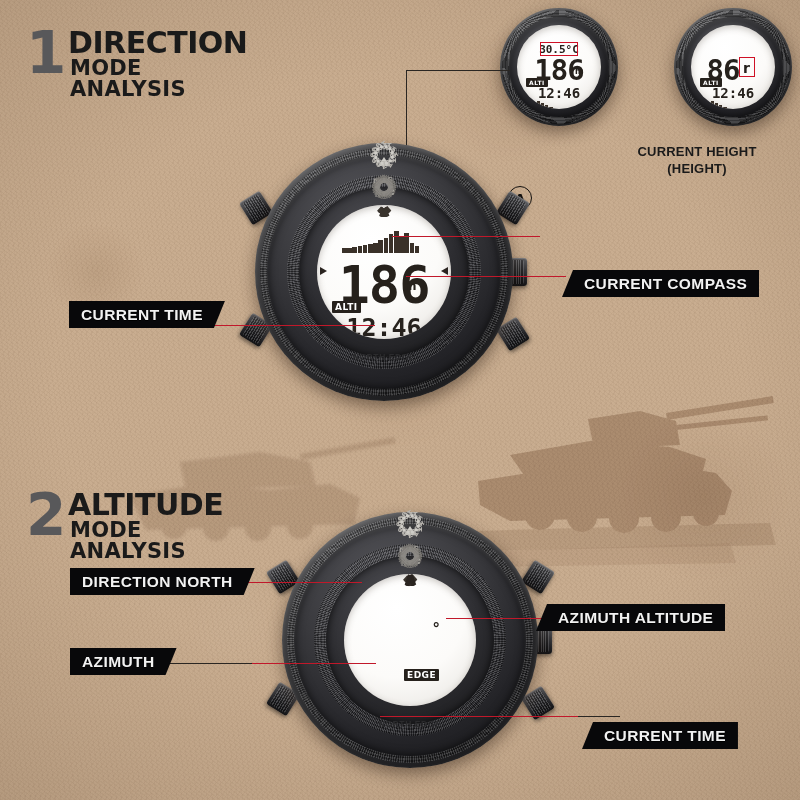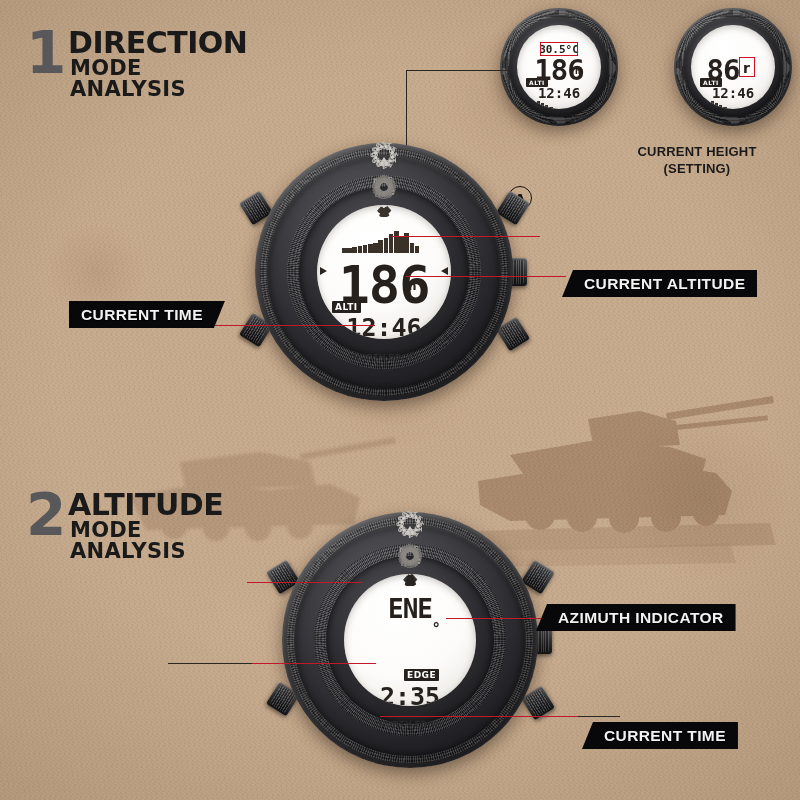--- a/index.html
+++ b/index.html
@@ -223,21 +223,21 @@
       </div>
       <div class="lcd lcd-main" style="top:28px;font-size:29px;left:-10px;">86</div>
       <div class="unit" style="left:52px;top:35px;font-size:14px;">r</div>
       <div class="redbox" style="left:48px;top:32px;width:16px;height:20px;"></div>
       <div class="modetag" style="left:9px;top:53px;font-size:6px;">ALTI</div>
       <div class="lcd" style="top:60px;font-size:14px;">12:46</div>
     </div>
   </div>
   <div class="minicap" style="left:626px;top:143px;width:142px;">
     <div>CURRENT HEIGHT</div>
-    <div>(SETTING)</div>
+    <div>(HEIGHT)</div>
   </div>
 
   <div class="ln dark lh" style="left:406px;top:70px;width:104px;"></div>
   <div class="ln dark lv" style="left:406px;top:70px;height:108px;"></div>
   <div class="ln lv" style="left:406px;top:155px;height:82px;"></div>
   <div class="arrow-up" style="left:401px;top:148px;"></div>
 
   <div class="abtn" style="left:508px;top:186px;">
     <span>A</span>
   </div>
@@ -539,21 +539,21 @@
       <div class="arrow-mark" style="right:3px;top:62px;border-right:7px solid #2a2420;"></div>
     </div>
   </div>
 
   <div class="ln lh" style="left:392px;top:236px;width:148px;"></div>
   <div class="ln lh" style="left:406px;top:276px;width:160px;"></div>
   <div class="ln lh" style="left:185px;top:325px;width:190px;"></div>
   <div class="ln dark lh" style="left:120px;top:325px;width:70px;"></div>
 
   <div class="callout chl" style="left:562px;top:270px;">
-    <span>CURRENT ALTITUDE</span>
+    <span>CURRENT COMPASS</span>
   </div>
   <div class="callout chr" style="left:69px;top:301px;">
     <span>CURRENT TIME</span>
   </div>
 
   <div class="sec-head">
     <div class="sec-num" style="left:26px;top:486px;">2</div>
     <div class="sec-t1" style="left:68px;top:490px;">ALTITUDE</div>
     <div class="sec-t2" style="left:70px;top:520px;">MODE ANALYSIS</div>
   </div>
@@ -836,34 +836,38 @@
           <div class="tick" style="transform: translateX(-50%) rotate(-12deg); height: 66px;">
             <i style="width:3.5px;height:11px;margin-top:1px;background:#2a2420;"></i>
           </div>
           <div class="tick" style="transform: translateX(-50%) rotate(14deg); height: 66px;">
             <i style="width:3.5px;height:11px;margin-top:1px;background:#2a2420;"></i>
           </div>
           <div class="tick" style="transform: translateX(-50%) rotate(18deg); height: 66px;">
             <i style="width:3.5px;height:11px;margin-top:1px;background:#2a2420;"></i>
           </div>
         </div>
-      <div class="lcd" style="top:20px;font-size:26px;letter-spacing:-1px;">ENE</div>
       <div class="deg" style="left:89px;top:46px;font-size:16px;">°</div>
       <div class="modetag" style="left:60px;top:95px;font-size:9px;">EDGE</div>
-      <div class="lcd" style="top:108px;font-size:25px;">2:35</div>
     </div>
   </div>
 
   <div class="ln lh" style="left:247px;top:582px;width:115px;"></div>
   <div class="ln lh" style="left:251px;top:663px;width:125px;"></div>
   <div class="ln dark lh" style="left:168px;top:663px;width:84px;"></div>
   <div class="ln lh" style="left:446px;top:618px;width:104px;"></div>
   <div class="ln lh" style="left:380px;top:716px;width:200px;"></div>
   <div class="ln dark lh" style="left:578px;top:716px;width:42px;"></div>
 
+  <div class="callout chr" style="left:70px;top:568px;">
+    <span>DIRECTION NORTH</span>
+  </div>
+  <div class="callout chr" style="left:70px;top:648px;">
+    <span>AZIMUTH</span>
+  </div>
   <div class="callout chl" style="left:536px;top:604px;">
-    <span>AZIMUTH INDICATOR</span>
+    <span>AZIMUTH ALTITUDE</span>
   </div>
   <div class="callout chl" style="left:582px;top:722px;">
     <span>CURRENT TIME</span>
   </div>
 
 </div>
 
 </body></html>

